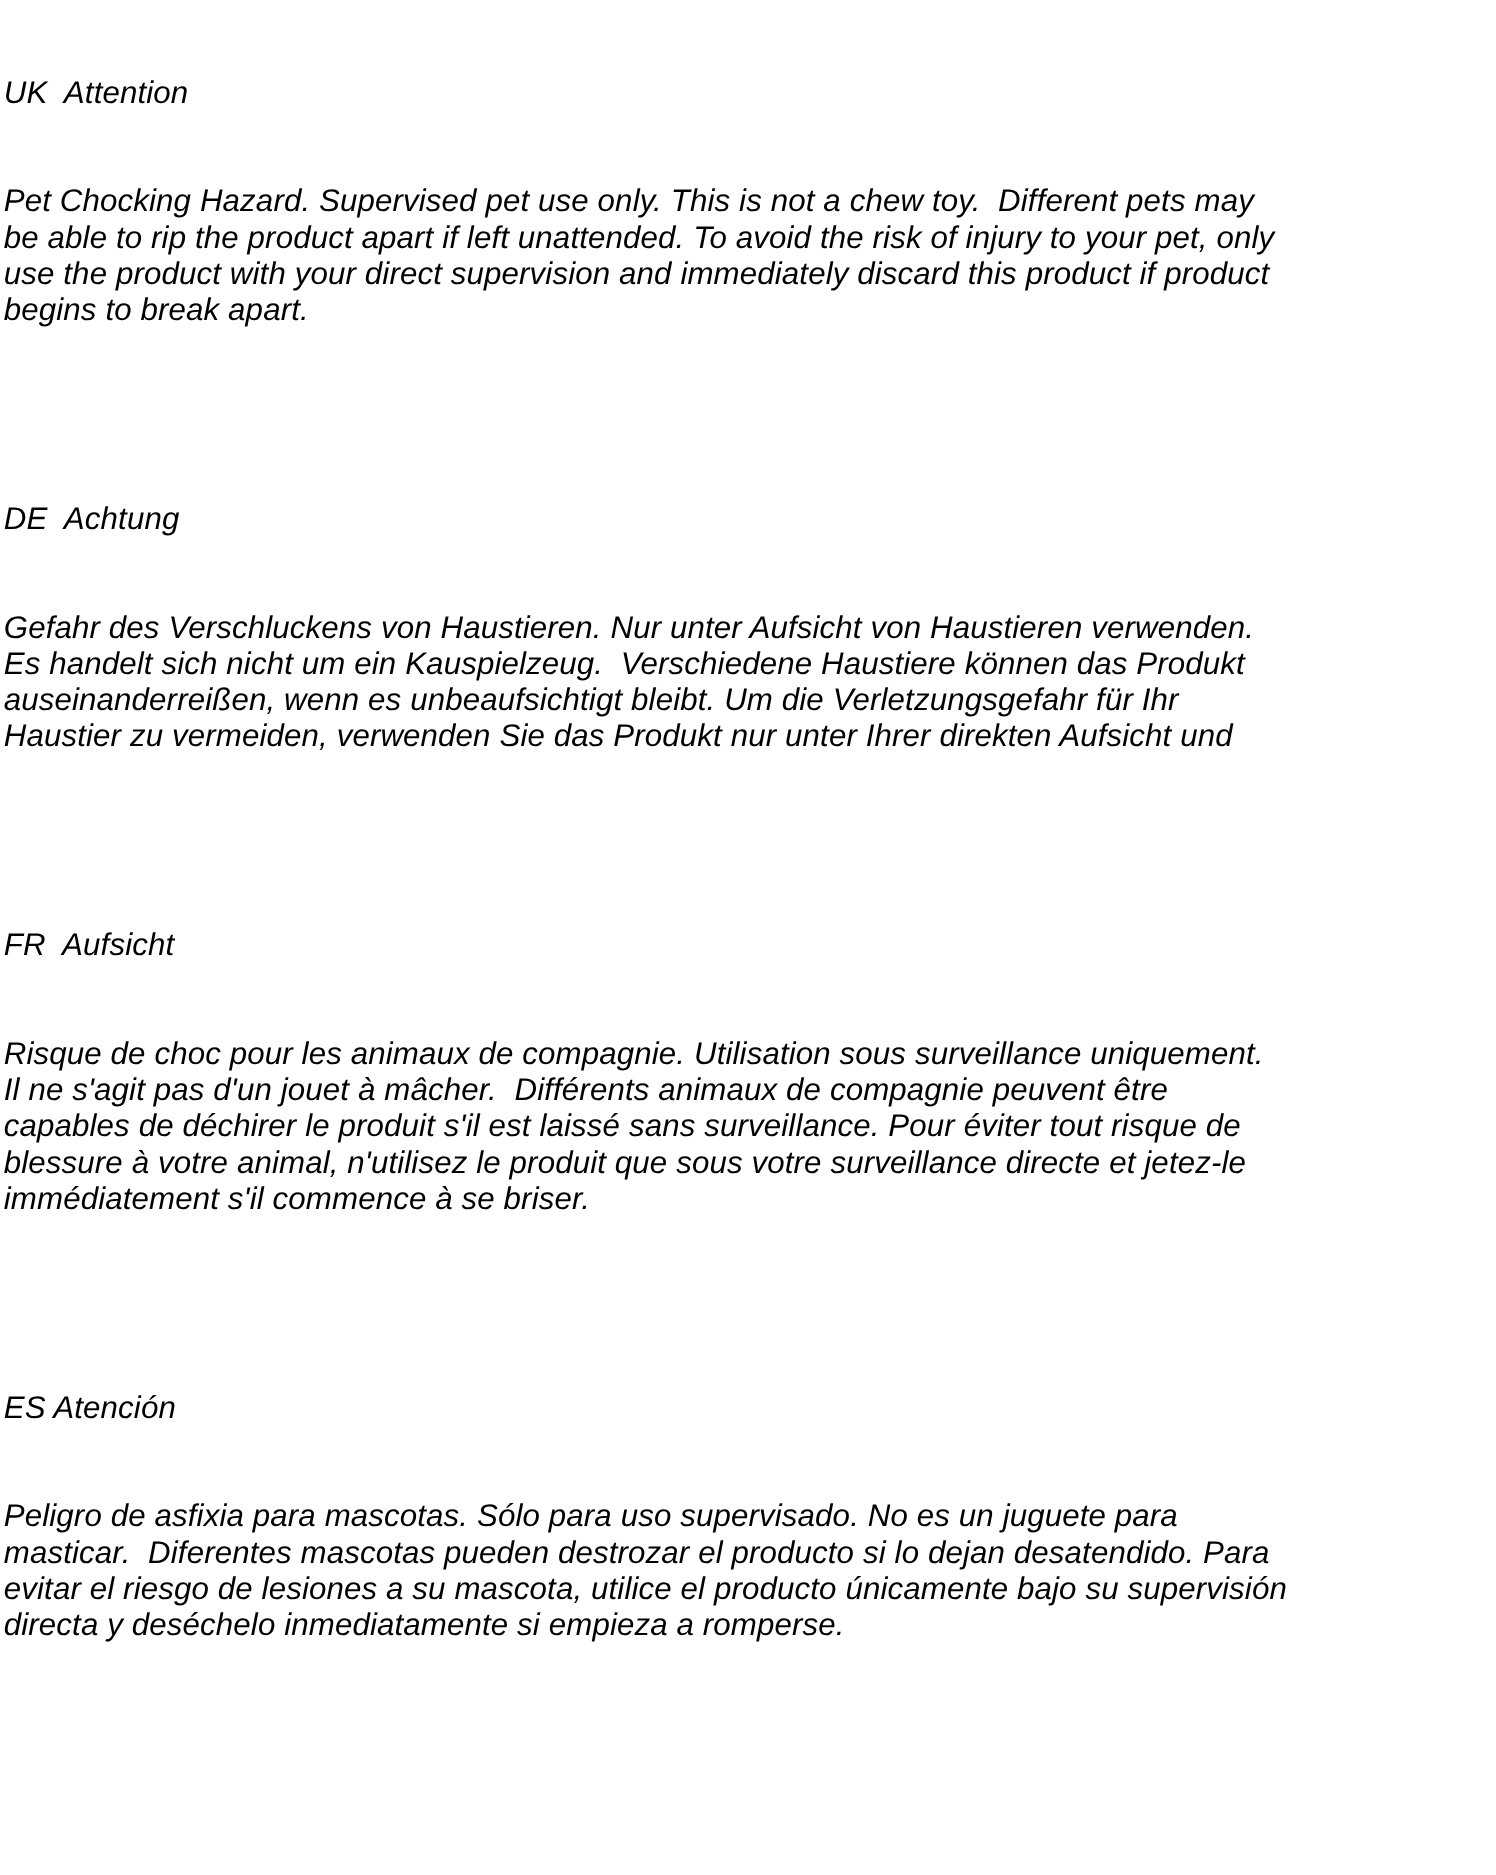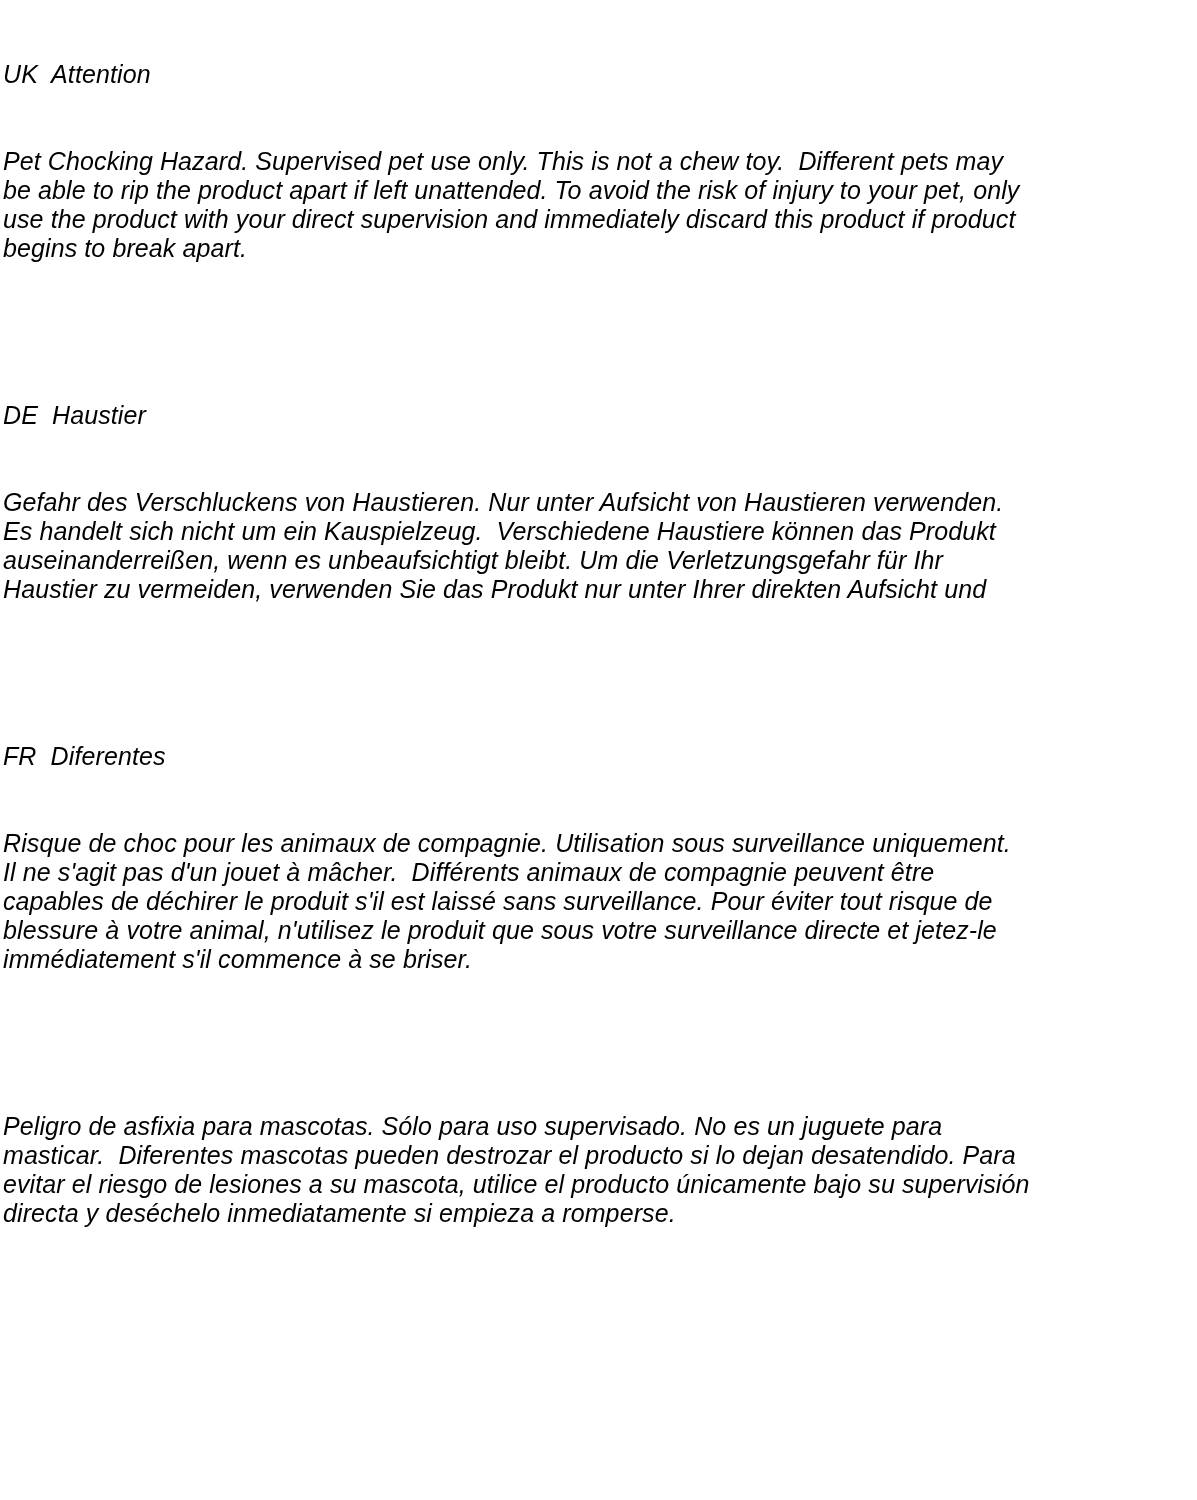--- a/index.html
+++ b/index.html
@@ -43,37 +43,38 @@
 
   <section class="warning-section">
     <div class="heading">UK  Attention</div>
     <div class="body-text">Pet Chocking Hazard. Supervised pet use only. This is not a chew toy.  Different pets may
 be able to rip the product apart if left unattended. To avoid the risk of injury to your pet, only
 use the product with your direct supervision and immediately discard this product if product
 begins to break apart.</div>
   </section>
 
   <section class="warning-section">
-    <div class="heading">DE  Haustier</div>
+    <div class="heading">DE  Achtung</div>
     <div class="body-text">Gefahr des Verschluckens von Haustieren. Nur unter Aufsicht von Haustieren verwenden.
 Es handelt sich nicht um ein Kauspielzeug.  Verschiedene Haustiere können das Produkt
 auseinanderreißen, wenn es unbeaufsichtigt bleibt. Um die Verletzungsgefahr für Ihr
 Haustier zu vermeiden, verwenden Sie das Produkt nur unter Ihrer direkten Aufsicht und</div>
   </section>
 
   <section class="warning-section">
-    <div class="heading">FR  Diferentes</div>
+    <div class="heading">FR  Aufsicht</div>
     <div class="body-text">Risque de choc pour les animaux de compagnie. Utilisation sous surveillance uniquement.
 Il ne s'agit pas d'un jouet à mâcher.  Différents animaux de compagnie peuvent être
 capables de déchirer le produit s'il est laissé sans surveillance. Pour éviter tout risque de
 blessure à votre animal, n'utilisez le produit que sous votre surveillance directe et jetez-le
 immédiatement s'il commence à se briser.</div>
   </section>
 
   <section class="warning-section">
+    <div class="heading">ES Atención</div>
     <div class="body-text">Peligro de asfixia para mascotas. Sólo para uso supervisado. No es un juguete para
 masticar.  Diferentes mascotas pueden destrozar el producto si lo dejan desatendido. Para
 evitar el riesgo de lesiones a su mascota, utilice el producto únicamente bajo su supervisión
 directa y deséchelo inmediatamente si empieza a romperse.</div>
   </section>
 
   <section class="warning-section extra-gap-before">
     
     
   </section>

